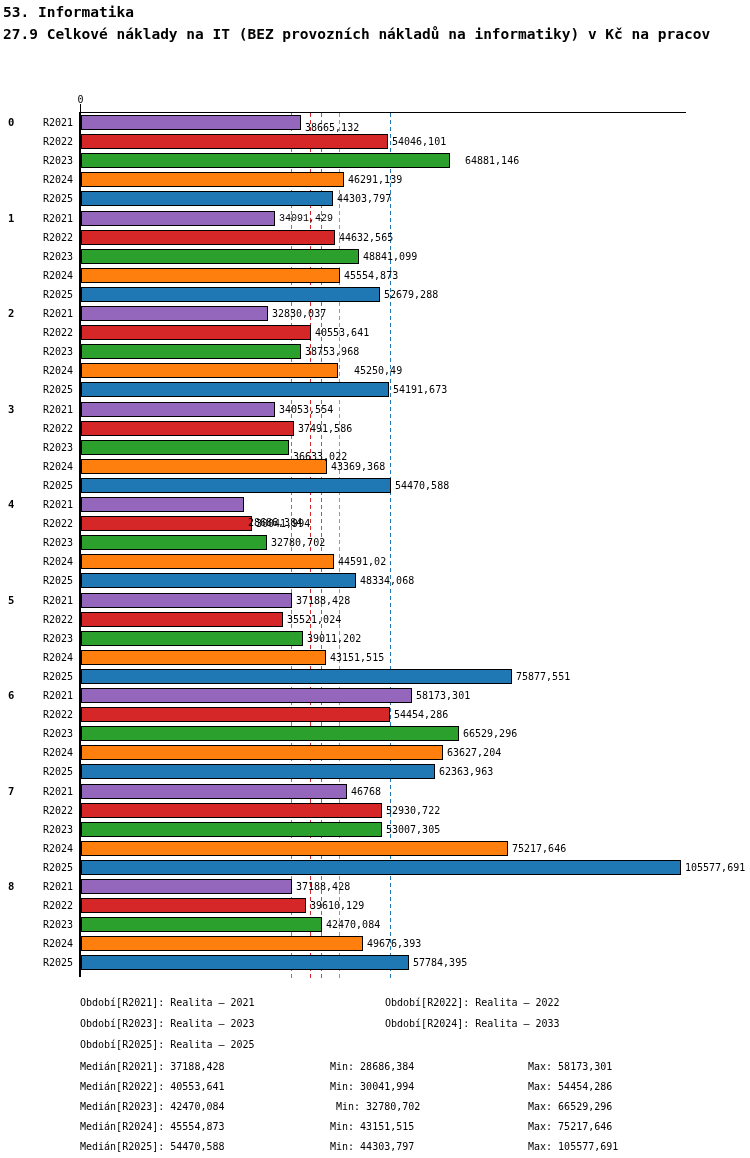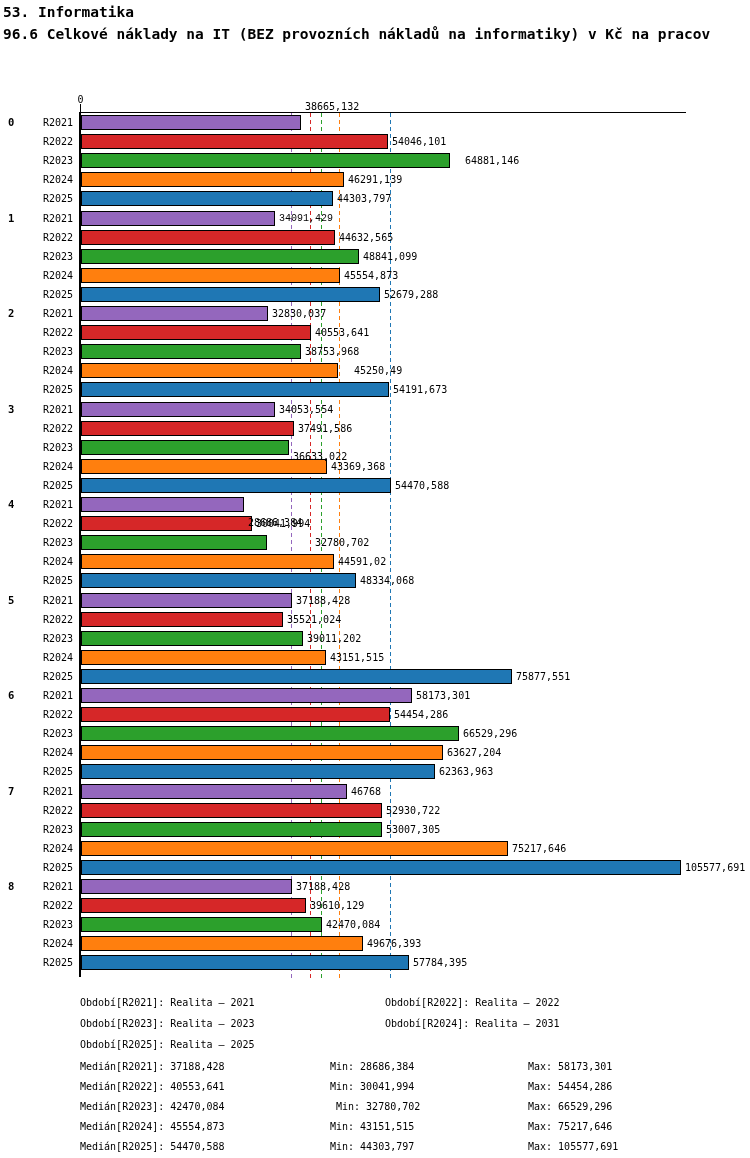--- a/index.html
+++ b/index.html
@@ -22,36 +22,36 @@
   .bar   { position:absolute; height:15px; border:1px solid #000; box-sizing:border-box; z-index:2; }
   .bval  { position:absolute; font-size:10px; line-height:13px; white-space:pre; z-index:3; }
   .legendrow { position:absolute; font-size:10px; line-height:13px; white-space:pre; }
   .statcell  { position:absolute; font-size:10px; line-height:13px; white-space:pre; }
 </style>
 </head>
 <body>
 
 <div class="page">
   <div class="title t1">53. Informatika</div>
-  <div class="title t2">96.6 Celkové náklady na IT (BEZ provozních nákladů na informatiky) v Kč na pracov</div>
+  <div class="title t2">27.9 Celkové náklady na IT (BEZ provozních nákladů na informatiky) v Kč na pracov</div>
 
   <div id="chart">
     <div class="origin">0</div>
     <div class="tick"></div>
     <div class="xaxis"></div>
     <div class="yaxis"></div>
   <div class="mline" style="left: 291px; background: repeating-linear-gradient(rgb(148, 103, 189) 0px, rgb(148, 103, 189) 4px, transparent 4px, transparent 7px);"></div>
       <div class="mline" style="left: 310px; background: repeating-linear-gradient(rgb(214, 39, 40) 0px, rgb(214, 39, 40) 4px, transparent 4px, transparent 7px);"></div>
       <div class="mline" style="left: 321px; background: repeating-linear-gradient(rgb(44, 160, 44) 0px, rgb(44, 160, 44) 4px, transparent 4px, transparent 7px);"></div>
       <div class="mline" style="left: 339px; background: repeating-linear-gradient(rgb(255, 127, 14) 0px, rgb(255, 127, 14) 4px, transparent 4px, transparent 7px);"></div>
       <div class="mline" style="left: 390px; background: repeating-linear-gradient(rgb(31, 119, 180) 0px, rgb(31, 119, 180) 4px, transparent 4px, transparent 7px);"></div>
       <div class="grouplabel" style="top: 116px;">0</div>
       <div class="rowlabel" style="top: 116px;">R2021</div>
       <div class="bar" style="left: 81px; top: 115px; width: 220px; background: rgb(148, 103, 189);"></div>
-      <div class="bval" style="left: 305px; top: 100px;">38665,132</div>
+      <div class="bval" style="left: 305px; top: 121px;">38665,132</div>
       <div class="rowlabel" style="top: 135px;">R2022</div>
       <div class="bar" style="left: 81px; top: 134px; width: 307px; background: rgb(214, 39, 40);"></div>
       <div class="bval" style="left: 392px; top: 135px;">54046,101</div>
       <div class="rowlabel" style="top: 154px;">R2023</div>
       <div class="bar" style="left: 81px; top: 153px; width: 369px; background: rgb(44, 160, 44);"></div>
       <div class="bval" style="left: 454px; top: 154px; margin-left: 11px;">64881,146</div>
       <div class="rowlabel" style="top: 173px;">R2024</div>
       <div class="bar" style="left: 81px; top: 172px; width: 263px; background: rgb(255, 127, 14);"></div>
       <div class="bval" style="left: 348px; top: 173px;">46291,139</div>
       <div class="rowlabel" style="top: 192px;">R2025</div>
@@ -107,21 +107,21 @@
       <div class="bval" style="left: 395px; top: 479px;">54470,588</div>
       <div class="grouplabel" style="top: 498px;">4</div>
       <div class="rowlabel" style="top: 498px;">R2021</div>
       <div class="bar" style="left: 81px; top: 497px; width: 163px; background: rgb(148, 103, 189);"></div>
       <div class="bval" style="left: 248px; top: 516px;">28686,384</div>
       <div class="rowlabel" style="top: 517px;">R2022</div>
       <div class="bar" style="left: 81px; top: 516px; width: 171px; background: rgb(214, 39, 40);"></div>
       <div class="bval" style="left: 256px; top: 517px;">30041,994</div>
       <div class="rowlabel" style="top: 536px;">R2023</div>
       <div class="bar" style="left: 81px; top: 535px; width: 186px; background: rgb(44, 160, 44);"></div>
-      <div class="bval" style="left: 271px; top: 536px; margin-left: 44px;">32780,702</div>
+      <div class="bval" style="left: 271px; top: 536px;">32780,702</div>
       <div class="rowlabel" style="top: 555px;">R2024</div>
       <div class="bar" style="left: 81px; top: 554px; width: 253px; background: rgb(255, 127, 14);"></div>
       <div class="bval" style="left: 338px; top: 555px;">44591,02</div>
       <div class="rowlabel" style="top: 574px;">R2025</div>
       <div class="bar" style="left: 81px; top: 573px; width: 275px; background: rgb(31, 119, 180);"></div>
       <div class="bval" style="left: 360px; top: 574px;">48334,068</div>
       <div class="grouplabel" style="top: 594px;">5</div>
       <div class="rowlabel" style="top: 594px;">R2021</div>
       <div class="bar" style="left: 81px; top: 593px; width: 211px; background: rgb(148, 103, 189);"></div>
       <div class="bval" style="left: 296px; top: 594px;">37188,428</div>
@@ -184,21 +184,21 @@
       <div class="bval" style="left: 367px; top: 937px;">49676,393</div>
       <div class="rowlabel" style="top: 956px;">R2025</div>
       <div class="bar" style="left: 81px; top: 955px; width: 328px; background: rgb(31, 119, 180);"></div>
       <div class="bval" style="left: 413px; top: 956px;">57784,395</div>
     </div>
 
   <div id="legend">
       <div class="legendrow" style="left: 80px; top: 996px;">Období[R2021]: Realita – 2021</div>
       <div class="legendrow" style="left: 385px; top: 996px;">Období[R2022]: Realita – 2022</div>
       <div class="legendrow" style="left: 80px; top: 1017px; text-align: center;">Období[R2023]: Realita – 2023</div>
-      <div class="legendrow" style="left: 385px; top: 1017px;">Období[R2024]: Realita – 2031</div>
+      <div class="legendrow" style="left: 385px; top: 1017px;">Období[R2024]: Realita – 2033</div>
       <div class="legendrow" style="left: 80px; top: 1038px;">Období[R2025]: Realita – 2025</div>
     </div>
   <div id="stats">
       <div class="statcell" style="left: 80px; top: 1060px;">Medián[R2021]: 37188,428</div>
       <div class="statcell" style="left: 330px; top: 1060px;">Min: 28686,384</div>
       <div class="statcell" style="left: 528px; top: 1060px;">Max: 58173,301</div>
       <div class="statcell" style="left: 80px; top: 1080px;">Medián[R2022]: 40553,641</div>
       <div class="statcell" style="left: 330px; top: 1080px;">Min: 30041,994</div>
       <div class="statcell" style="left: 528px; top: 1080px;">Max: 54454,286</div>
       <div class="statcell" style="left: 80px; top: 1100px;">Medián[R2023]: 42470,084</div>

